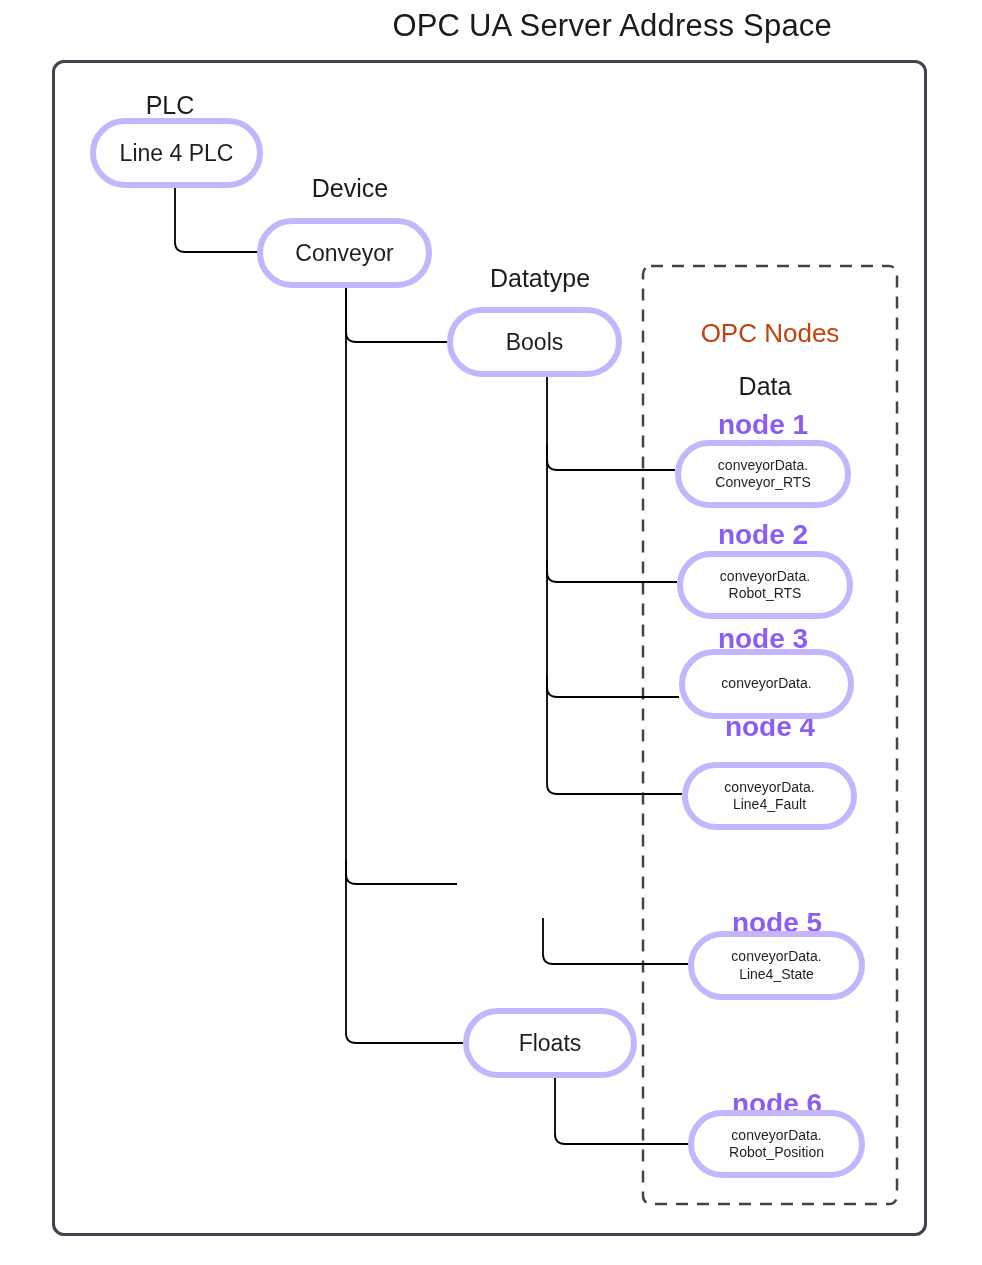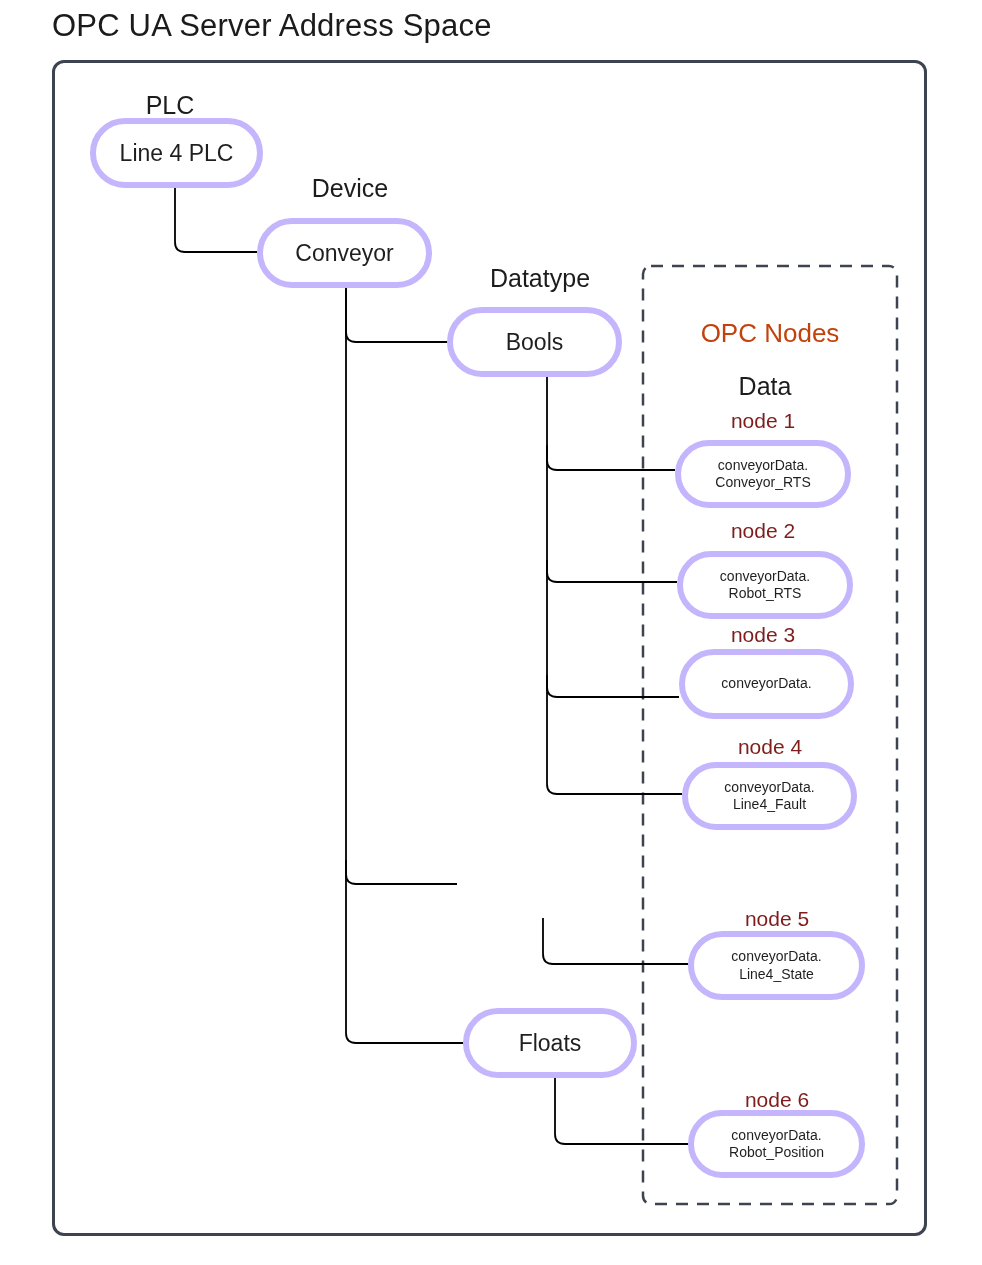--- a/index.html
+++ b/index.html
@@ -1,21 +1,21 @@
 <!DOCTYPE html>
 <html><head>
 <meta charset="utf-8">
 <style>
   html,body{margin:0;padding:0;background:#ffffff;}
   #canvas{
     position:relative;width:982px;height:1265px;background:#ffffff;
     font-family:"Liberation Sans", sans-serif;color:#161616;overflow:hidden;
   }
   .title{
-    position:absolute;left:52px;top:8px;width:780px;text-align:left;
+    position:absolute;left:52px;top:8px;width:780px;text-align:right;
     font-size:31px;color:#1b1b1b;letter-spacing:0.2px;
   }
   .outer-box{
     position:absolute;left:52px;top:60px;width:875px;height:1176px;
     border:3px solid #3D434F;border-radius:12px;box-sizing:border-box;
     background:transparent;
   }
   svg.layer{position:absolute;left:0;top:0;width:982px;height:1265px;}
   .snode{
     position:absolute;background:#ffffff;border:6px solid #c4b5fd;
@@ -25,21 +25,21 @@
   }
   .snode.small{font-size:14px;}
   .snode span{white-space:nowrap;}
   .cat-label{
     position:absolute;text-align:center;font-size:25px;color:#1c1c1c;
   }
   .opc-title{
     position:absolute;text-align:center;font-size:26px;color:#c2410c;
   }
   .node-label{
-    position:absolute;width:110px;text-align:center;font-size:21px;color:#7f1d1d;
+    position:absolute;width:110px;text-align:center;font-size:28px;color:#8b5cf6;font-weight:bold;
   }
 </style>
 </head>
 <body>
 
 <div id="canvas">
 
   <div class="title">OPC UA Server Address Space</div>
 
   <div class="outer-box"></div>
@@ -77,21 +77,21 @@
   <div class="snode" style="left:447px;top:307px;width:175px;height:70px;">
     <span>Bools</span>
   </div>
   <div class="snode" style="left:463px;top:1008px;width:174px;height:70px;">
     <span>Floats</span>
   </div>
 
   <div class="node-label" style="left:708px;top:409px;">node 1</div>
   <div class="node-label" style="left:708px;top:519px;">node 2</div>
   <div class="node-label" style="left:708px;top:623px;">node 3</div>
-  <div class="node-label" style="left:715px;top:735px;">node 4</div>
+  <div class="node-label" style="left:715px;top:711px;">node 4</div>
   <div class="node-label" style="left:722px;top:907px;">node 5</div>
   <div class="node-label" style="left:722px;top:1088px;">node 6</div>
 
   <div class="snode small" style="left:675px;top:440px;width:176px;height:68px;">
     <span>conveyorData.</span>
     <span>Conveyor_RTS</span>
   </div>
   <div class="snode small" style="left:677px;top:551px;width:176px;height:68px;">
     <span>conveyorData.</span>
     <span>Robot_RTS</span>

